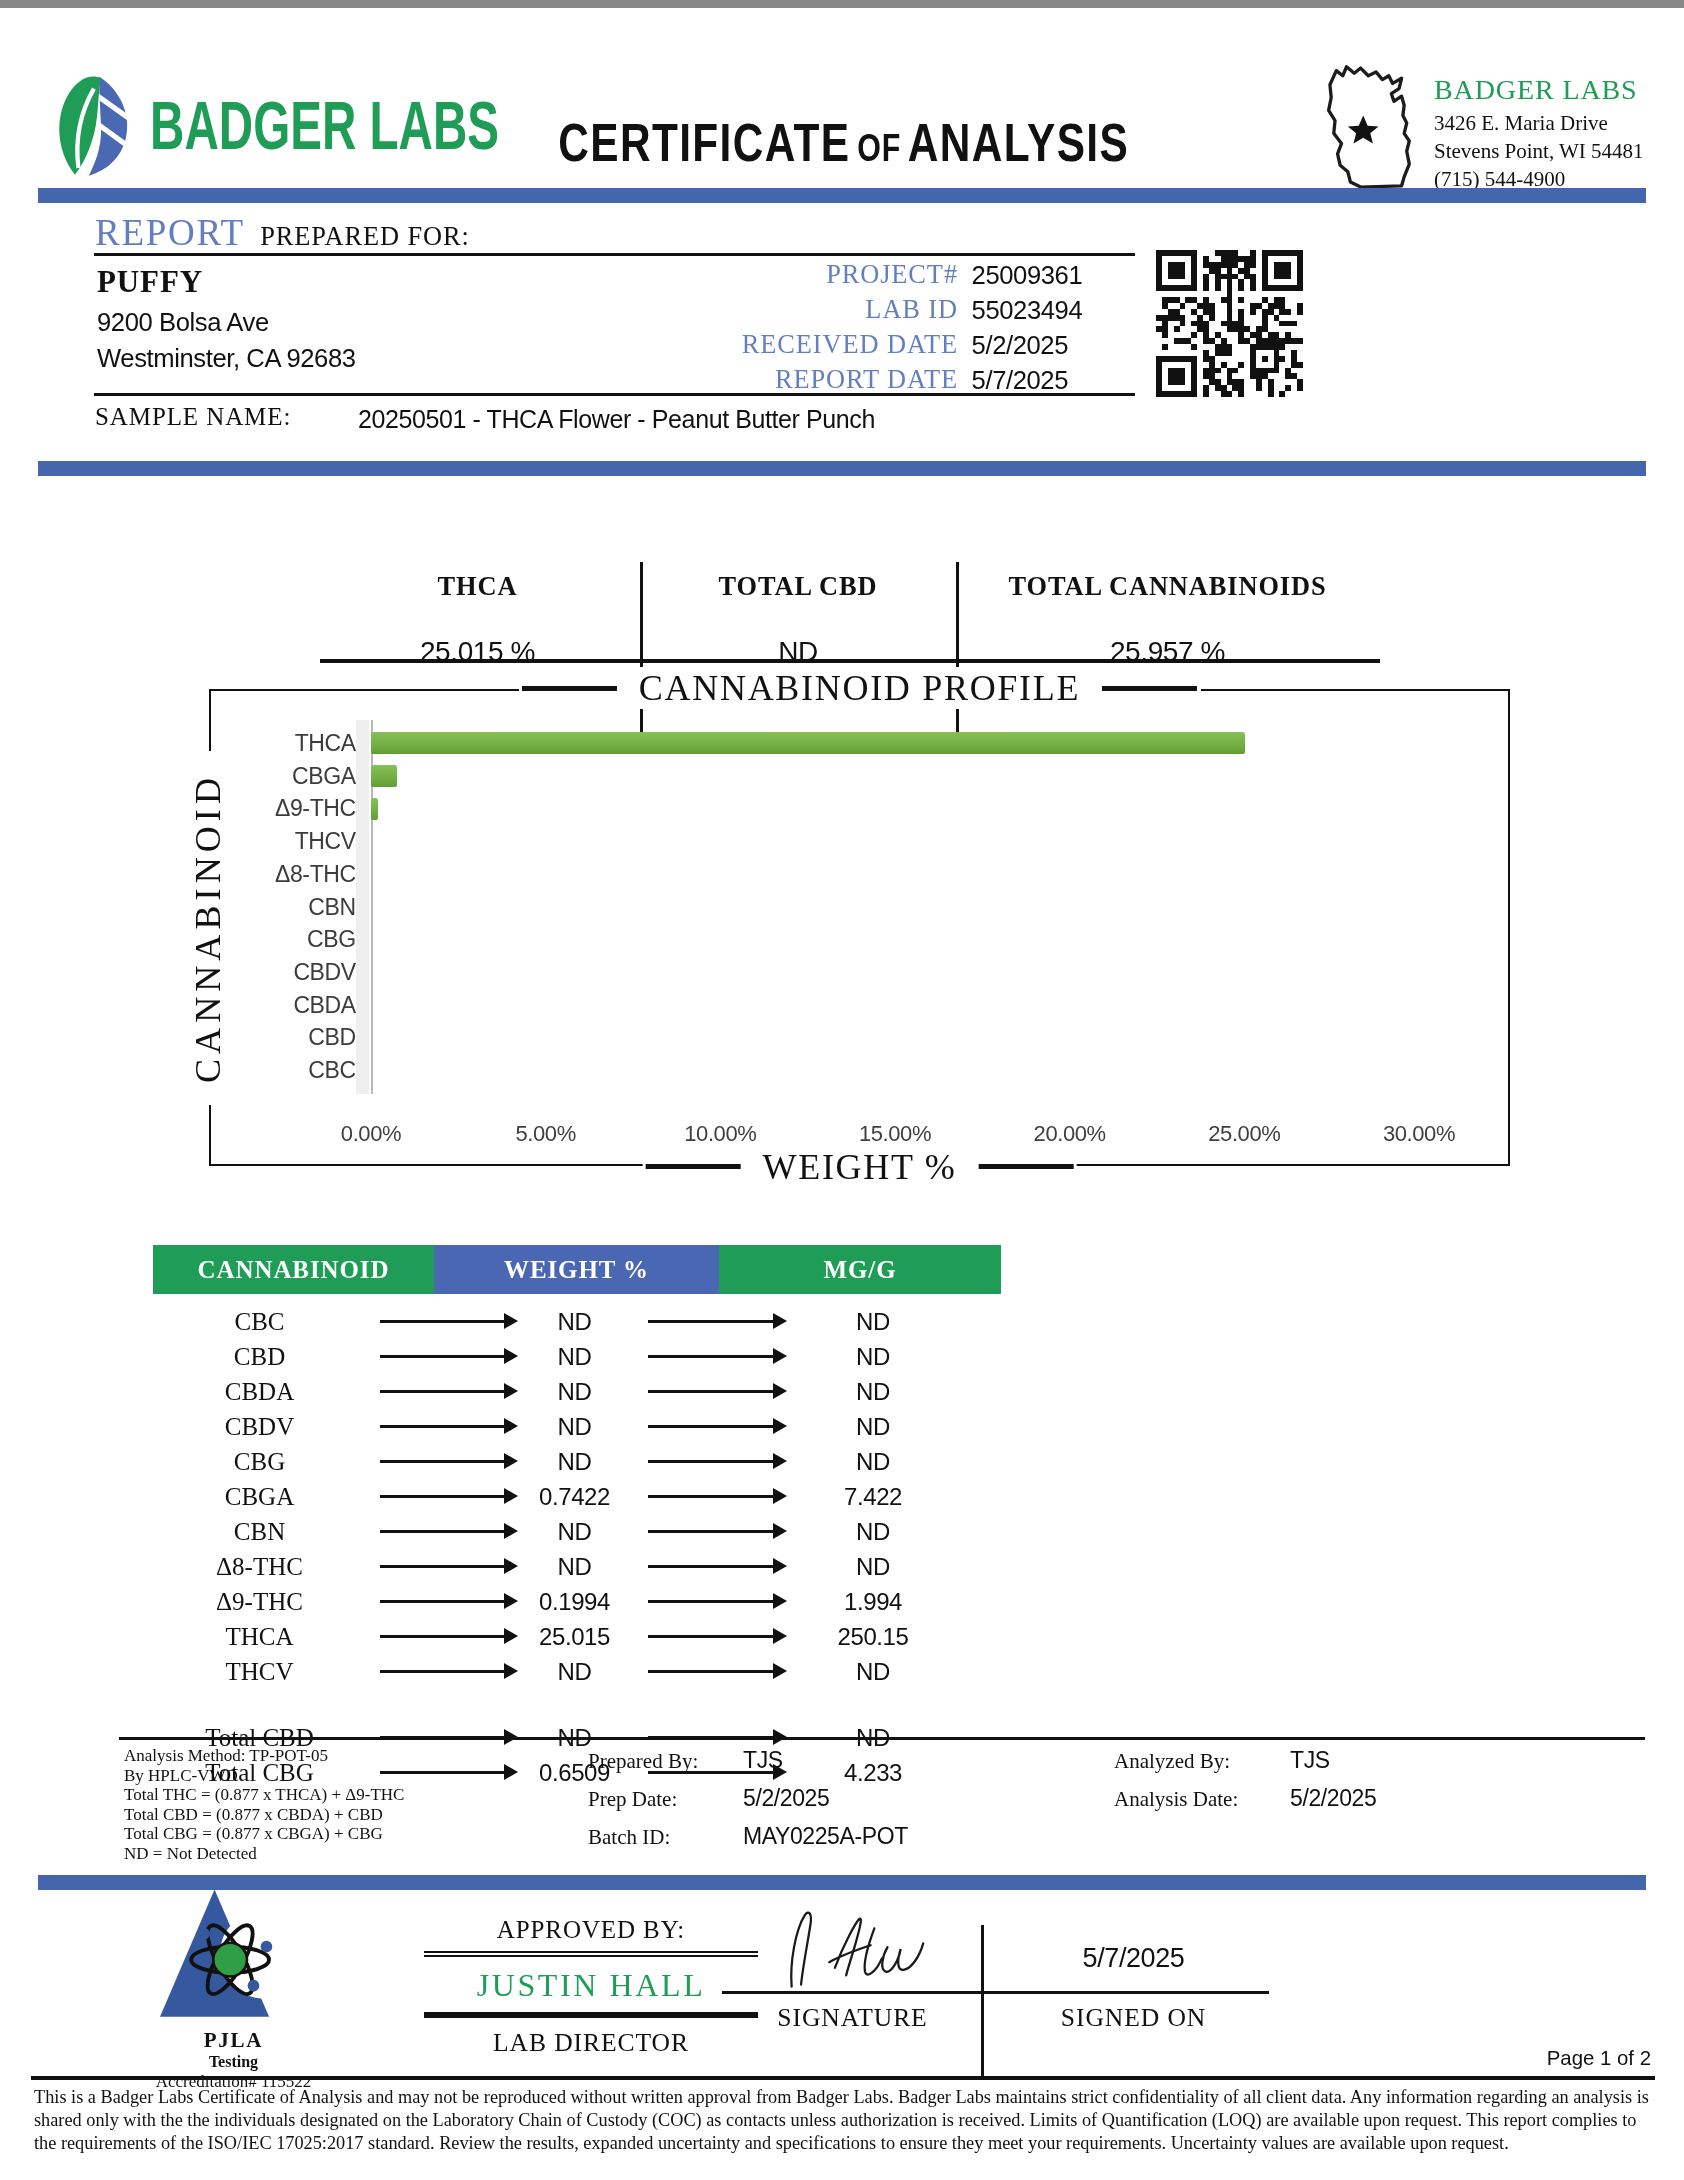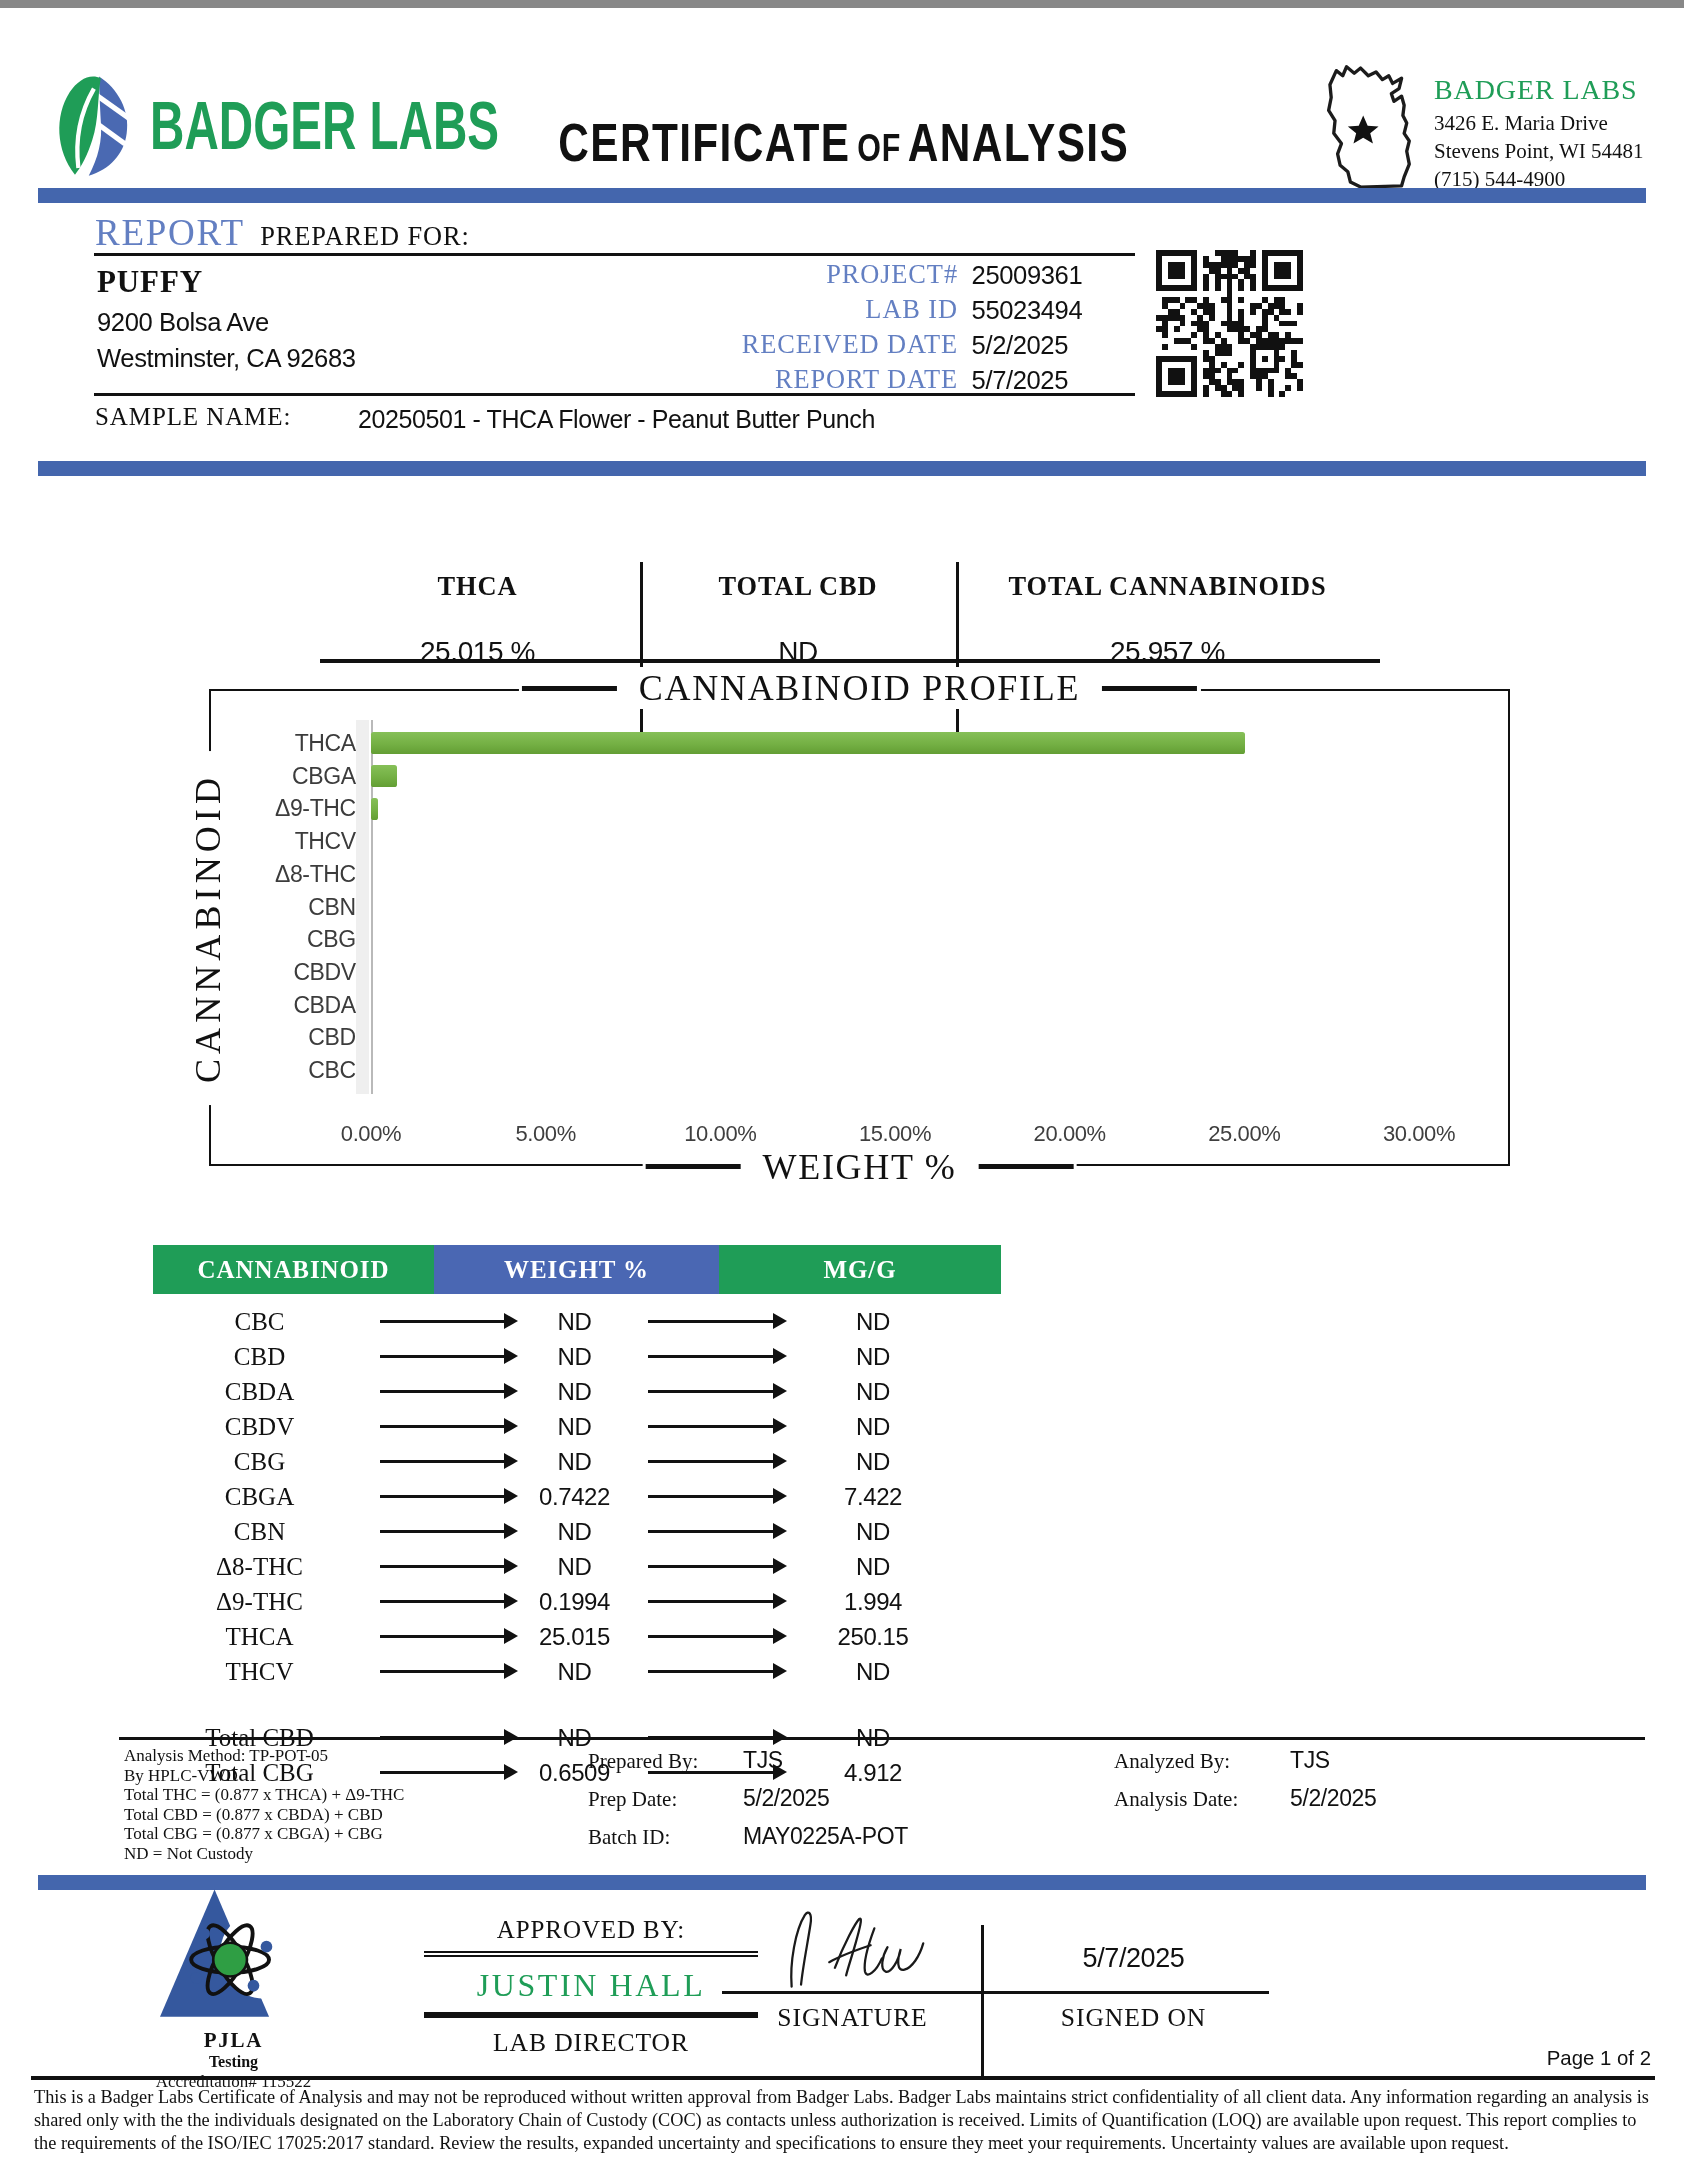--- a/index.html
+++ b/index.html
@@ -679,33 +679,33 @@
           <div class="arr"></div>
           <div class="tval">ND</div>
           <div class="arr"></div>
           <div class="tval">ND</div>
         </div>
         <div class="trow">
           <div class="tlabel">Total CBG</div>
           <div class="arr"></div>
           <div class="tval">0.6509</div>
           <div class="arr"></div>
-          <div class="tval">4.912</div>
+          <div class="tval">4.233</div>
         </div>
       </div>
   </div>
 
   <div class="rule" id="notesline"></div>
   <div class="method" id="methodcol">
       <div>Analysis Method: TP-POT-05</div>
       <div>By HPLC-VWD</div>
       <div>Total THC = (0.877 x  THCA) + Δ9-THC</div>
       <div>Total CBD = (0.877 x  CBDA) + CBD</div>
       <div>Total CBG = (0.877 x  CBGA) + CBG</div>
-      <div>ND = Not Custody</div>
+      <div>ND = Not Detected</div>
     </div>
   <div class="kvcol" id="prepcol">
       <div class="kvrow">
         <span class="kvl" style="width: 143px;">Prepared By:</span>
         <span class="kvv sans">TJS</span>
       </div>
       <div class="kvrow">
         <span class="kvl" style="width: 143px;">Prep Date:</span>
         <span class="kvv sans">5/2/2025</span>
       </div>

